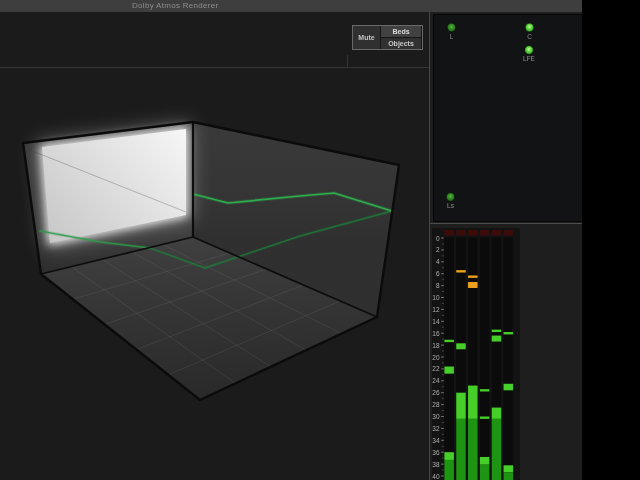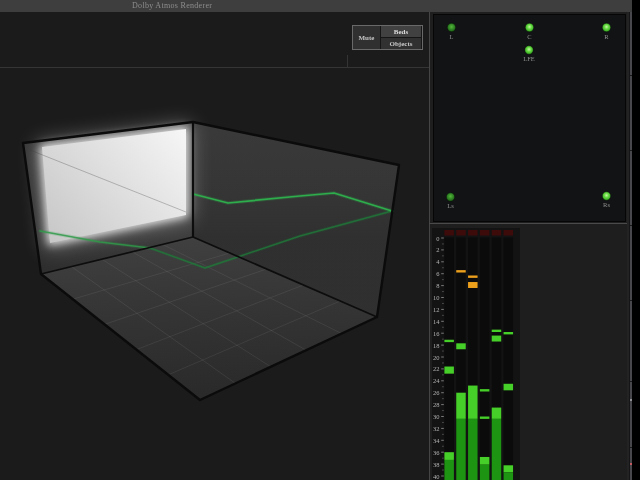--- a/index.html
+++ b/index.html
@@ -1,17 +1,17 @@
 <!DOCTYPE html>
 <html><head>
 <meta charset="utf-8">
 <style>
   html,body{margin:0;padding:0;background:#000;}
-  .stage{position:relative;width:632px;height:480px;background:#1d1d1d;overflow:hidden;
-         font-family:Liberation Serif, serif;-webkit-font-smoothing:antialiased;}
+  .stage{position:relative;width:582px;height:480px;background:#1d1d1d;overflow:hidden;
+         font-family:Liberation Sans, sans-serif;-webkit-font-smoothing:antialiased;}
   .abs{position:absolute;}
   
   .titlebar{left:0;top:0;width:640px;height:12px;background:#3e3e3e;}
   .title-text{left:132px;top:1px;font-size:8px;color:#8d8d8d;letter-spacing:.3px;}
   
   .room-panel{left:0;top:12px;width:429px;height:468px;background:#1b1b1b;}
   .toolbar-divider{left:0;top:67px;width:429px;height:1px;background:#353535;}
   .toolbar-stub{left:347px;top:55px;width:1px;height:13px;background:#343434;}
   .v-divider{left:429px;top:12px;width:1px;height:468px;background:#454545;}
   

